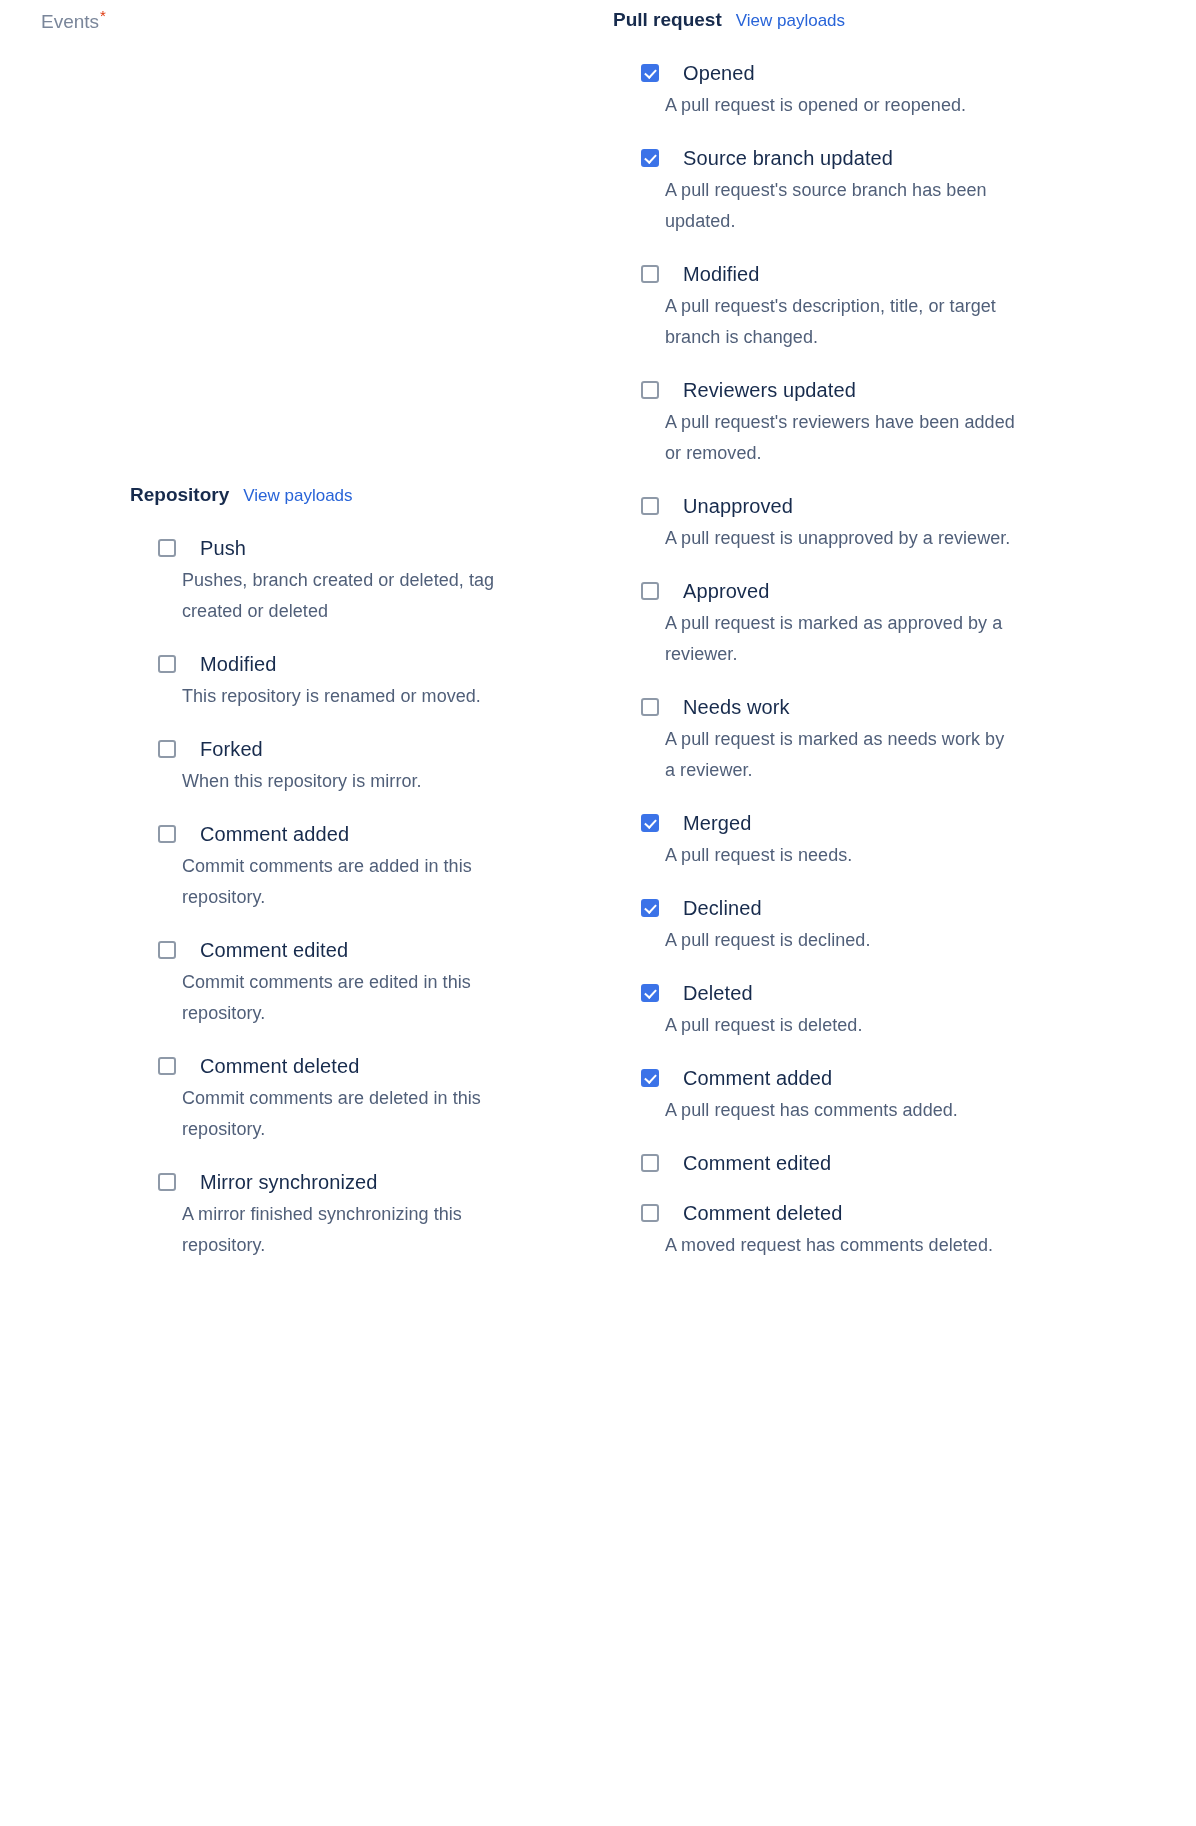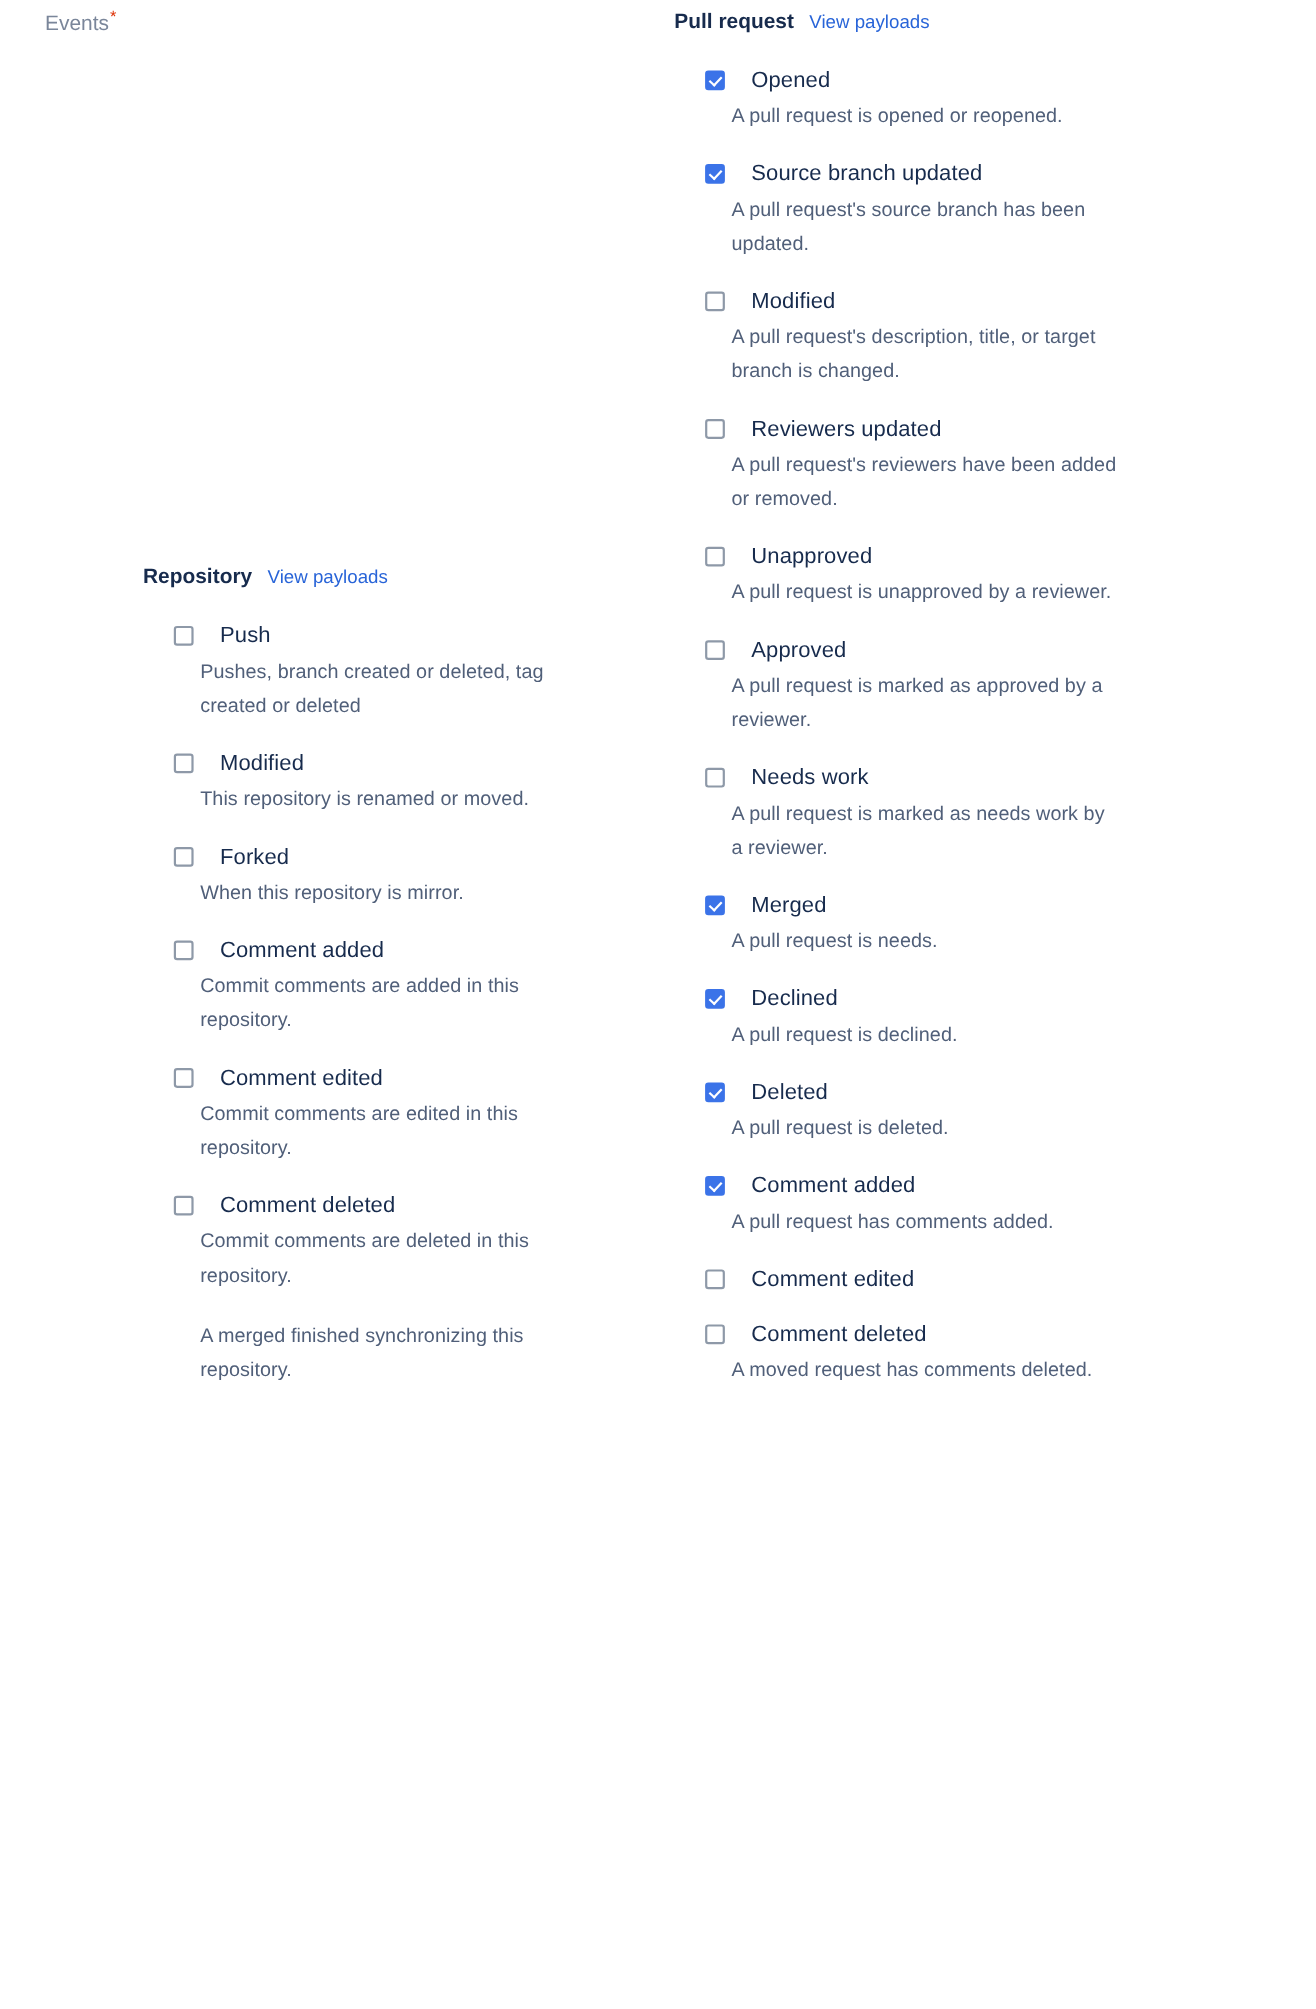--- a/index.html
+++ b/index.html
@@ -194,21 +194,25 @@
             <div class="event-desc">Commit comments are edited in this repository.</div>
           </li>
           <li class="event-item">
             <div class="event-main">
               <span class="cbox"></span>
               <span class="event-label">Comment deleted</span>
             </div>
             <div class="event-desc">Commit comments are deleted in this repository.</div>
           </li>
           <li class="event-item">
-            <div class="event-desc">A merged finished synchronizing this repository.</div>
+            <div class="event-main">
+              <span class="cbox"></span>
+              <span class="event-label">Mirror synchronized</span>
+            </div>
+            <div class="event-desc">A mirror finished synchronizing this repository.</div>
           </li>
         </ul>
     </div>
 
     <div class="col col-pullrequest">
       <div class="col-head">
         <span class="col-title">Pull request</span>
         <a class="payload-link" href="#">View payloads</a>
       </div>
       <ul class="events-list" id="pull-request-list">

